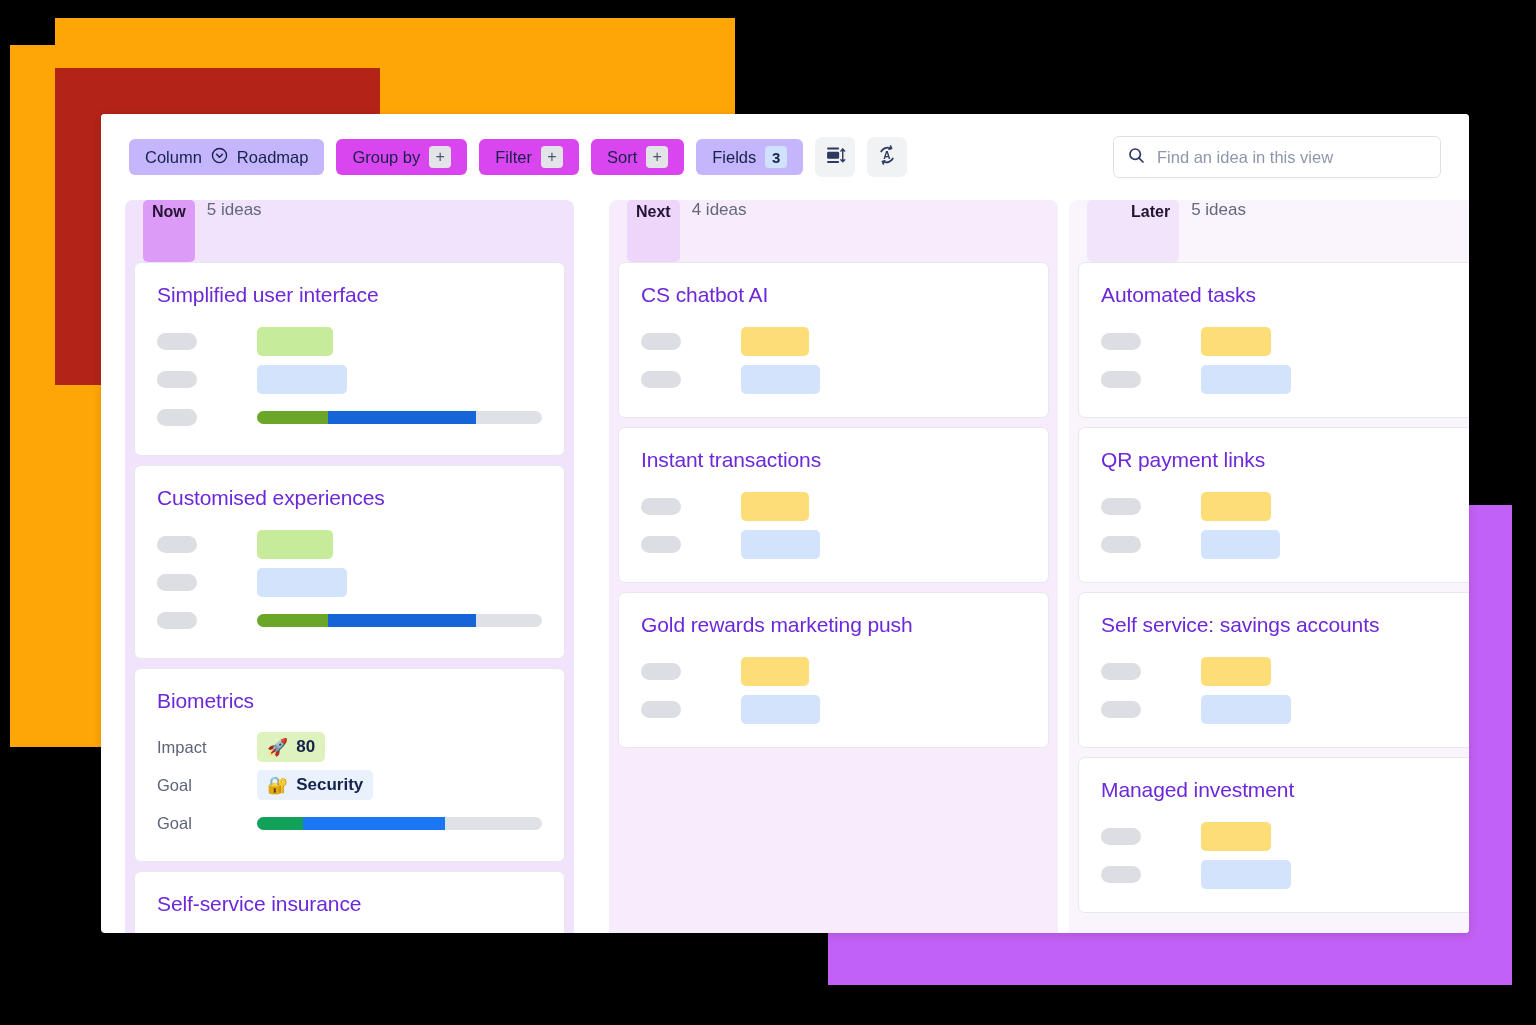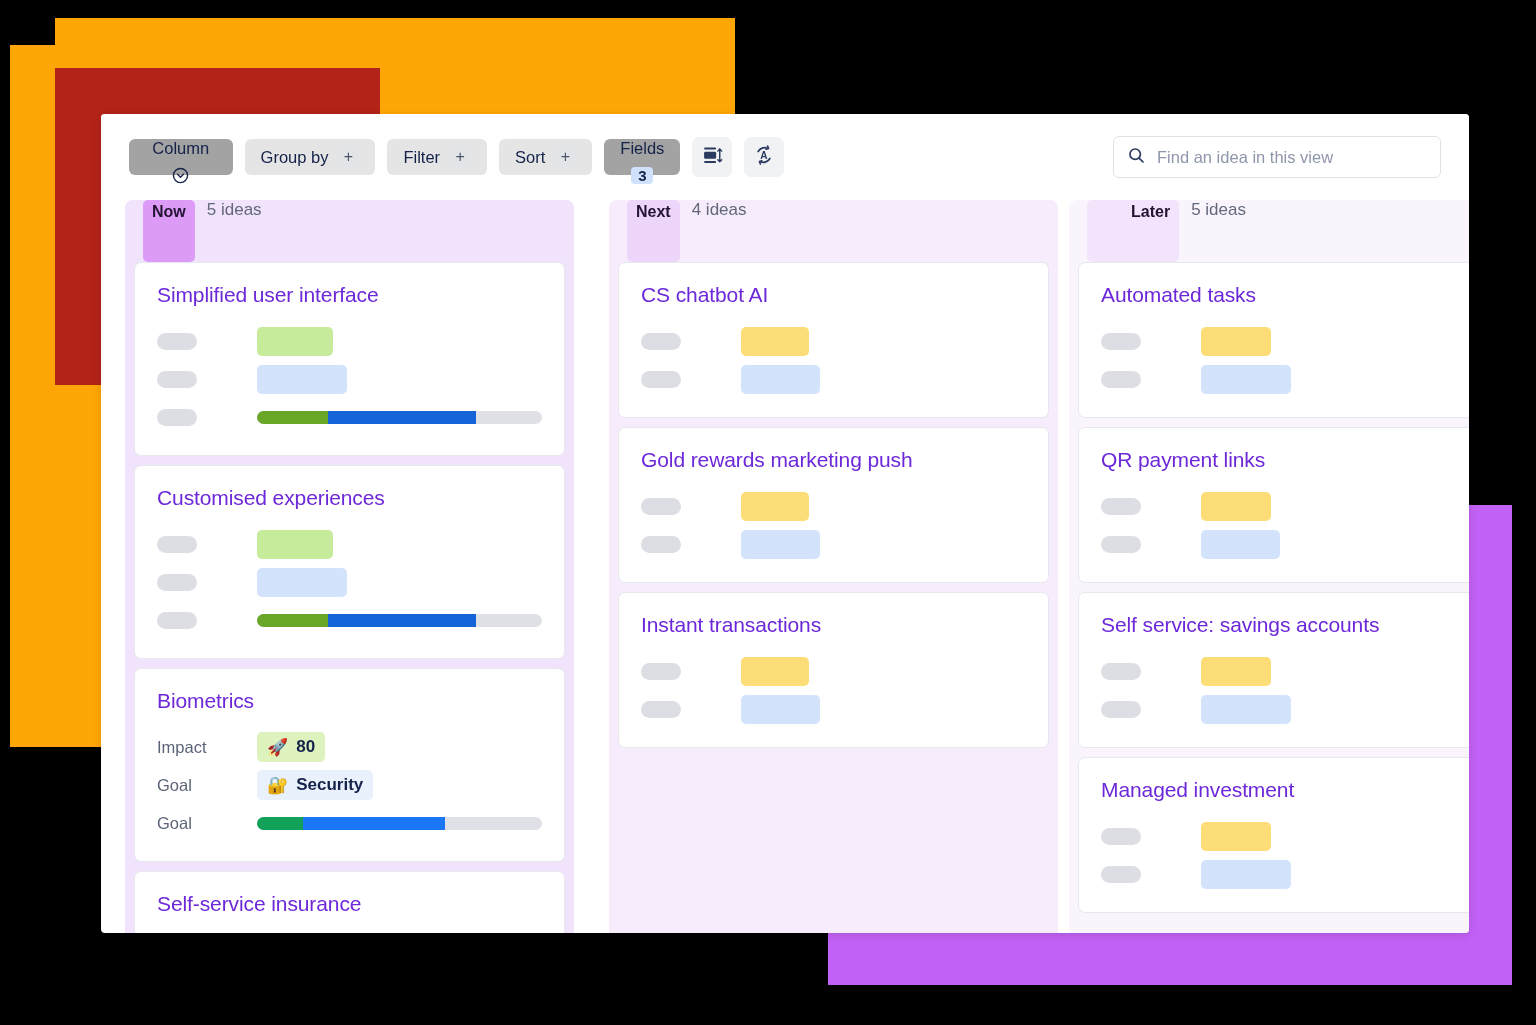--- a/index.html
+++ b/index.html
@@ -71,25 +71,25 @@
   }
   .chip {
     display: inline-flex;
     align-items: center;
     gap: 9px;
     height: 36px;
     padding: 0 16px;
     border-radius: 6px;
     font-size: 16.5px;
     color: #15224a;
-    background: #e5e5e5;
+    background: #d946ef;
     white-space: nowrap;
     cursor: pointer;
   }
-  .chip.accent { background: #a3a3a3; flex-direction: column; }
+  .chip.accent { background: #c4b5fd; }
   .chip .val { font-weight: 400; }
   .plus {
     display: inline-flex;
     align-items: center;
     justify-content: center;
     width: 22px; height: 22px;
     border-radius: 4px;
     background: #e2e4e8;
     color: #4a5568;
     font-size: 16px;
@@ -429,34 +429,34 @@
               <div class="spacer"></div>
               <div class="block yellow"></div>
             </div>
             <div class="row">
               <div class="skel"></div>
               <div class="spacer"></div>
               <div class="block blue"></div>
             </div>
           </div>
           <div class="card">
+            <div class="card-title">Instant transactions</div>
+            <div class="row">
+              <div class="skel"></div>
+              <div class="spacer"></div>
+              <div class="block yellow"></div>
+            </div>
+            <div class="row">
+              <div class="skel"></div>
+              <div class="spacer"></div>
+              <div class="block blue"></div>
+            </div>
+          </div>
+          <div class="card">
             <div class="card-title">Gold rewards marketing push</div>
-            <div class="row">
-              <div class="skel"></div>
-              <div class="spacer"></div>
-              <div class="block yellow"></div>
-            </div>
-            <div class="row">
-              <div class="skel"></div>
-              <div class="spacer"></div>
-              <div class="block blue"></div>
-            </div>
-          </div>
-          <div class="card">
-            <div class="card-title">Instant transactions</div>
             <div class="row">
               <div class="skel"></div>
               <div class="spacer"></div>
               <div class="block yellow"></div>
             </div>
             <div class="row">
               <div class="skel"></div>
               <div class="spacer"></div>
               <div class="block blue"></div>
             </div>

